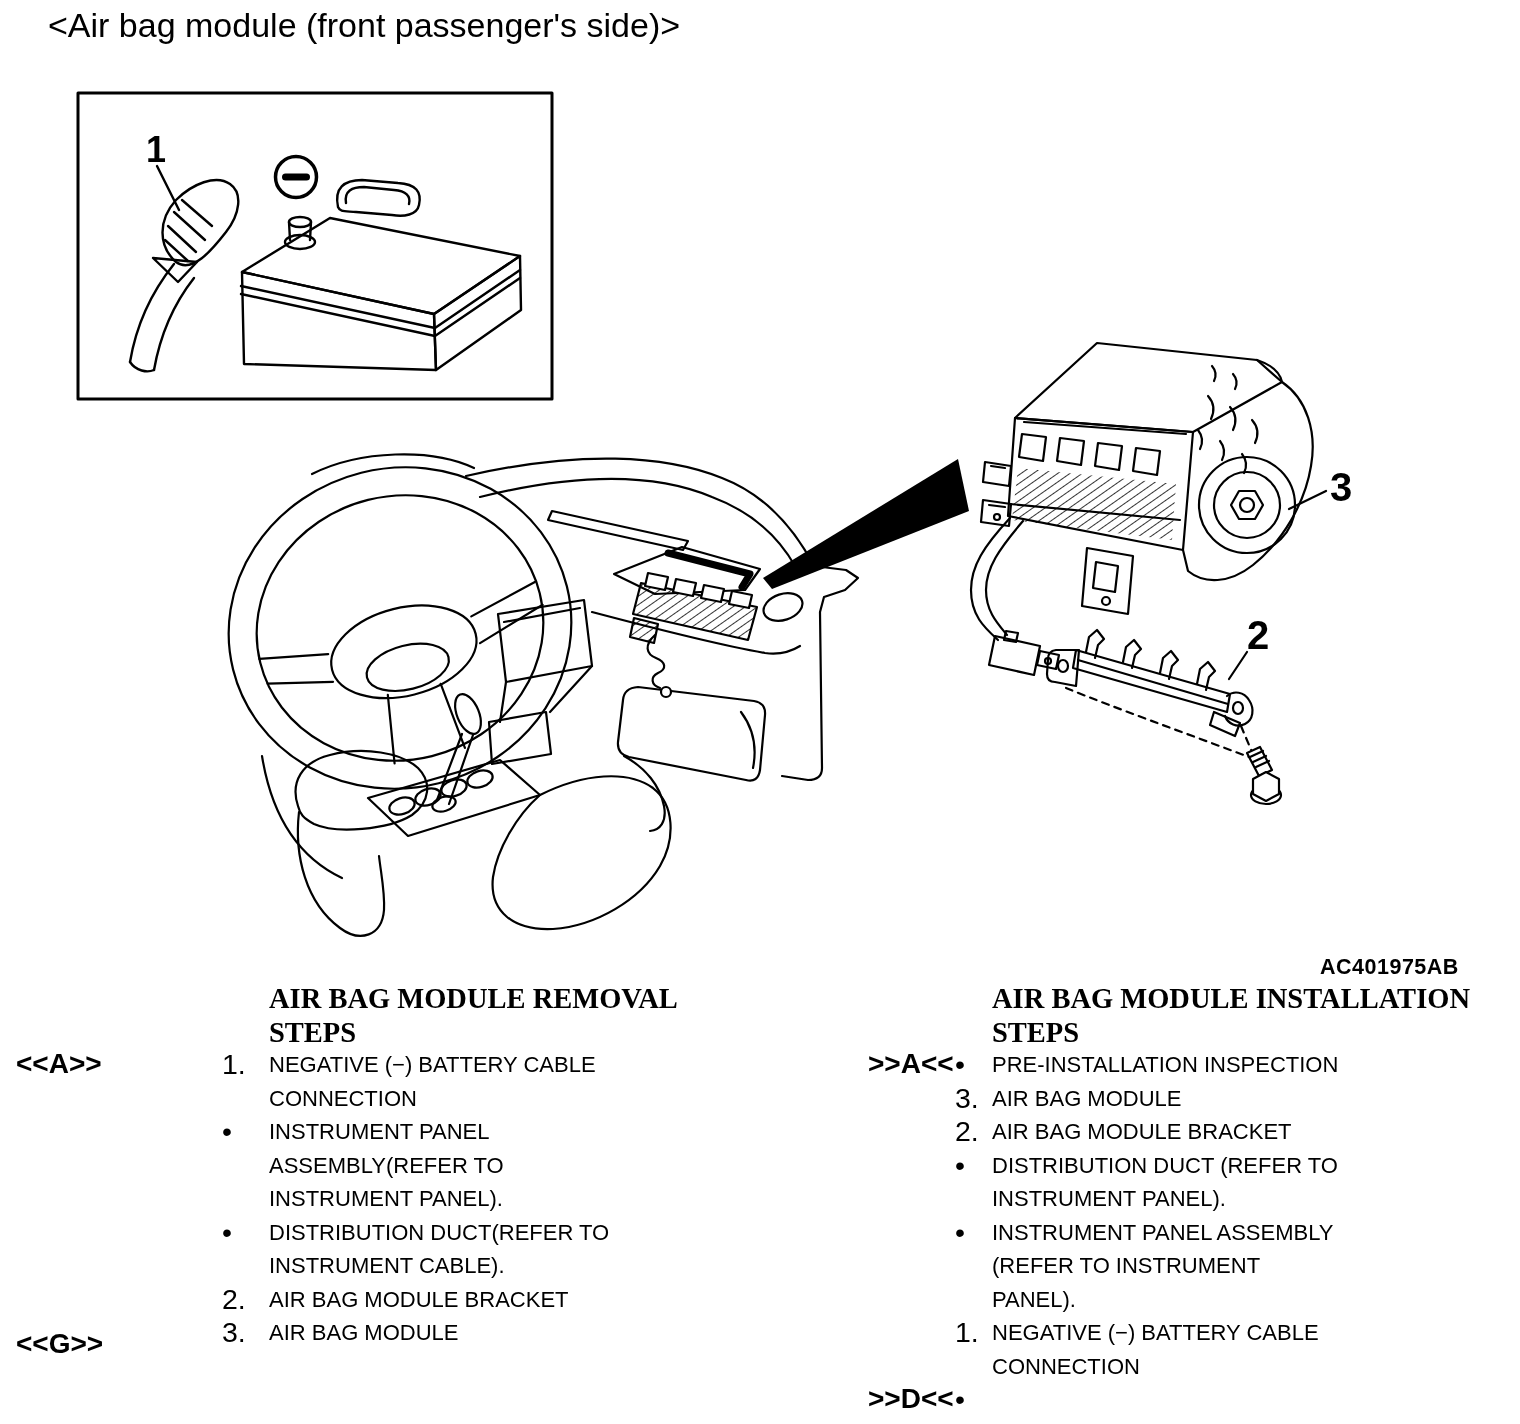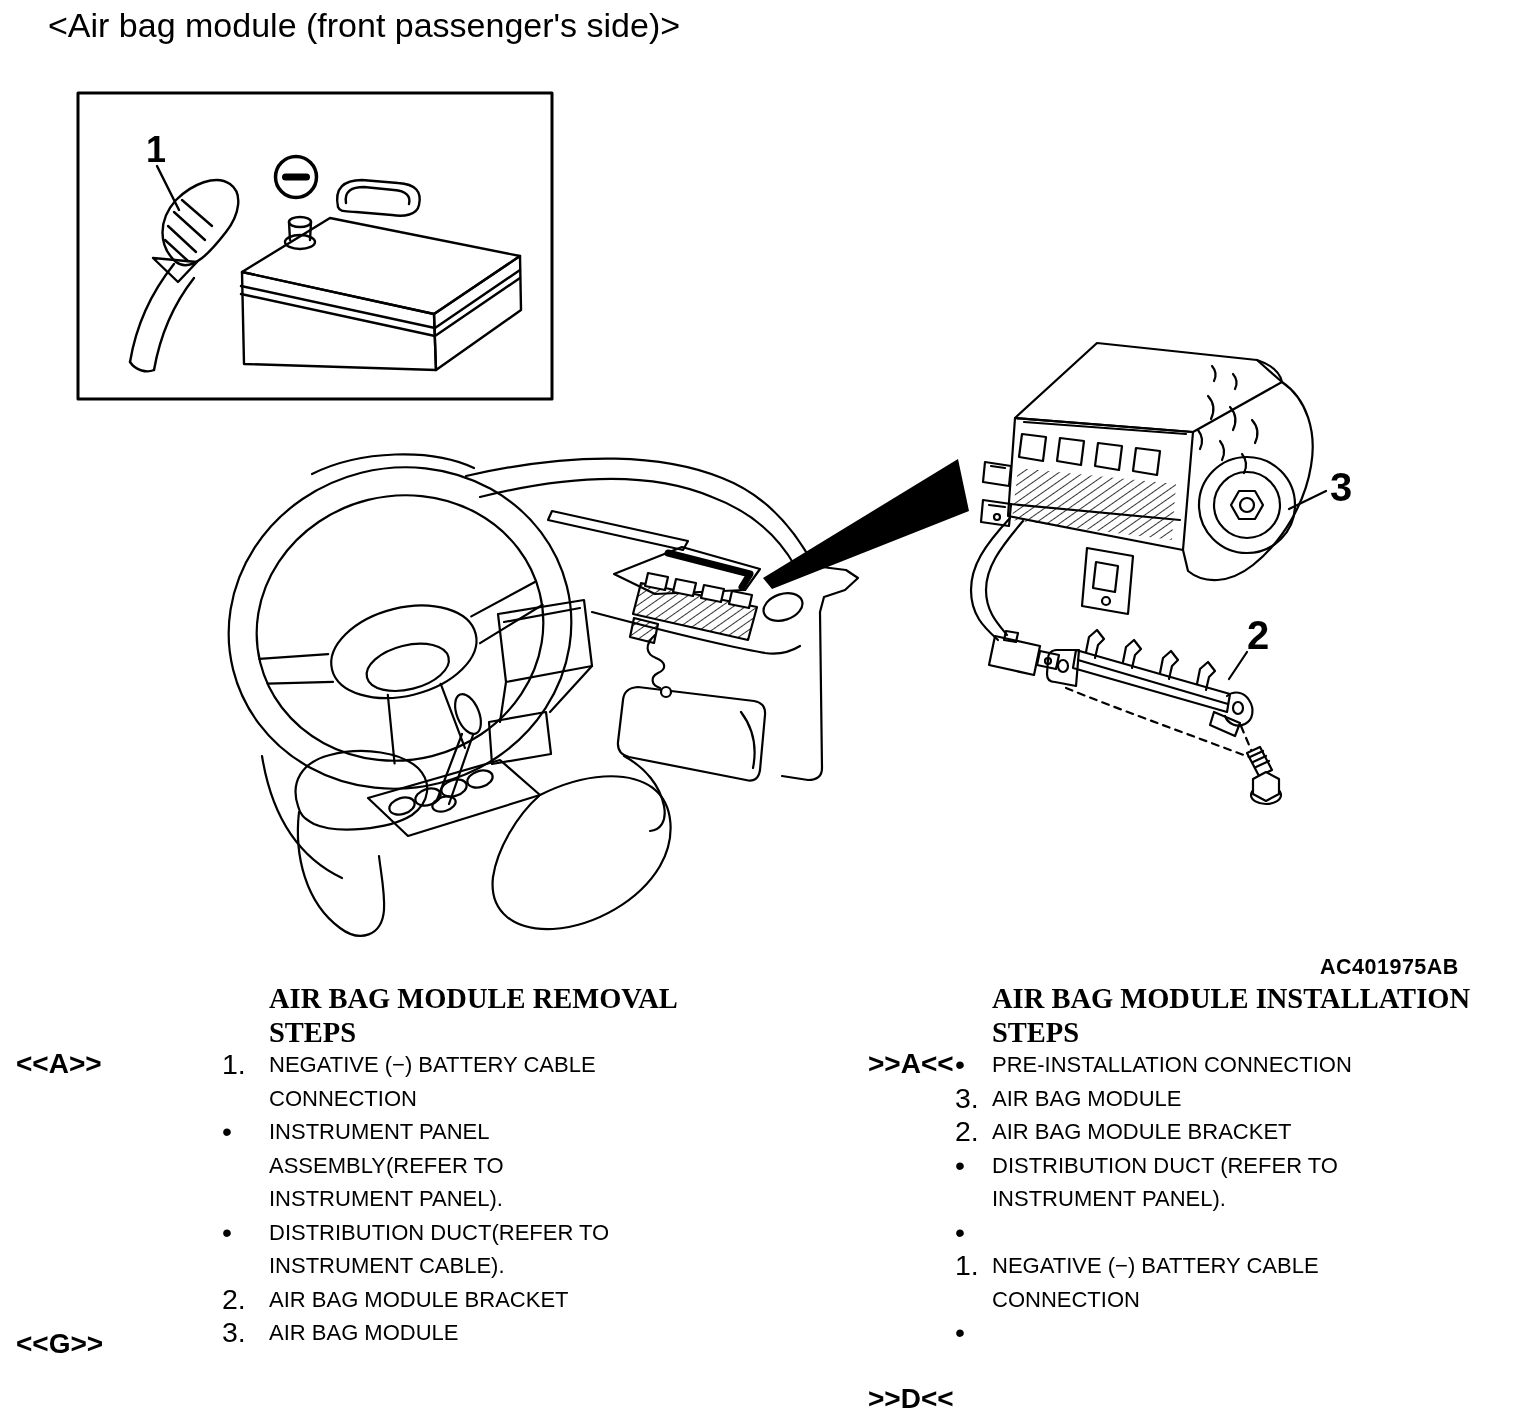--- a/index.html
+++ b/index.html
@@ -262,37 +262,40 @@
   </div>
 </div>
 <div id="marker-rem-a" class="abs marker">&lt;&lt;A&gt;&gt;</div>
 <div id="marker-rem-g" class="abs marker">&lt;&lt;G&gt;&gt;</div>
 
 <div id="install-header" class="abs col-header">AIR BAG MODULE INSTALLATION
 STEPS</div>
 <div id="install-steps" class="abs steps">
   <div class="step-row">
     <span class="num">•</span>
-    <span class="txt">PRE-INSTALLATION CONNECTION</span>
+    <span class="txt">PRE-INSTALLATION INSPECTION</span>
   </div>
   <div class="step-row">
     <span class="num">3.</span>
     <span class="txt">AIR BAG MODULE</span>
   </div>
   <div class="step-row">
     <span class="num">2.</span>
     <span class="txt">AIR BAG MODULE BRACKET</span>
   </div>
   <div class="step-row">
     <span class="num">•</span>
     <span class="txt">DISTRIBUTION DUCT (REFER TO
 INSTRUMENT PANEL).</span>
   </div>
   <div class="step-row">
     <span class="num">•</span>
+    <span class="txt">INSTRUMENT PANEL ASSEMBLY
+(REFER TO INSTRUMENT
+PANEL).</span>
   </div>
   <div class="step-row">
     <span class="num">1.</span>
     <span class="txt">NEGATIVE (−) BATTERY CABLE
 CONNECTION</span>
   </div>
   <div class="step-row">
     <span class="num">•</span>
   </div>
 </div>

